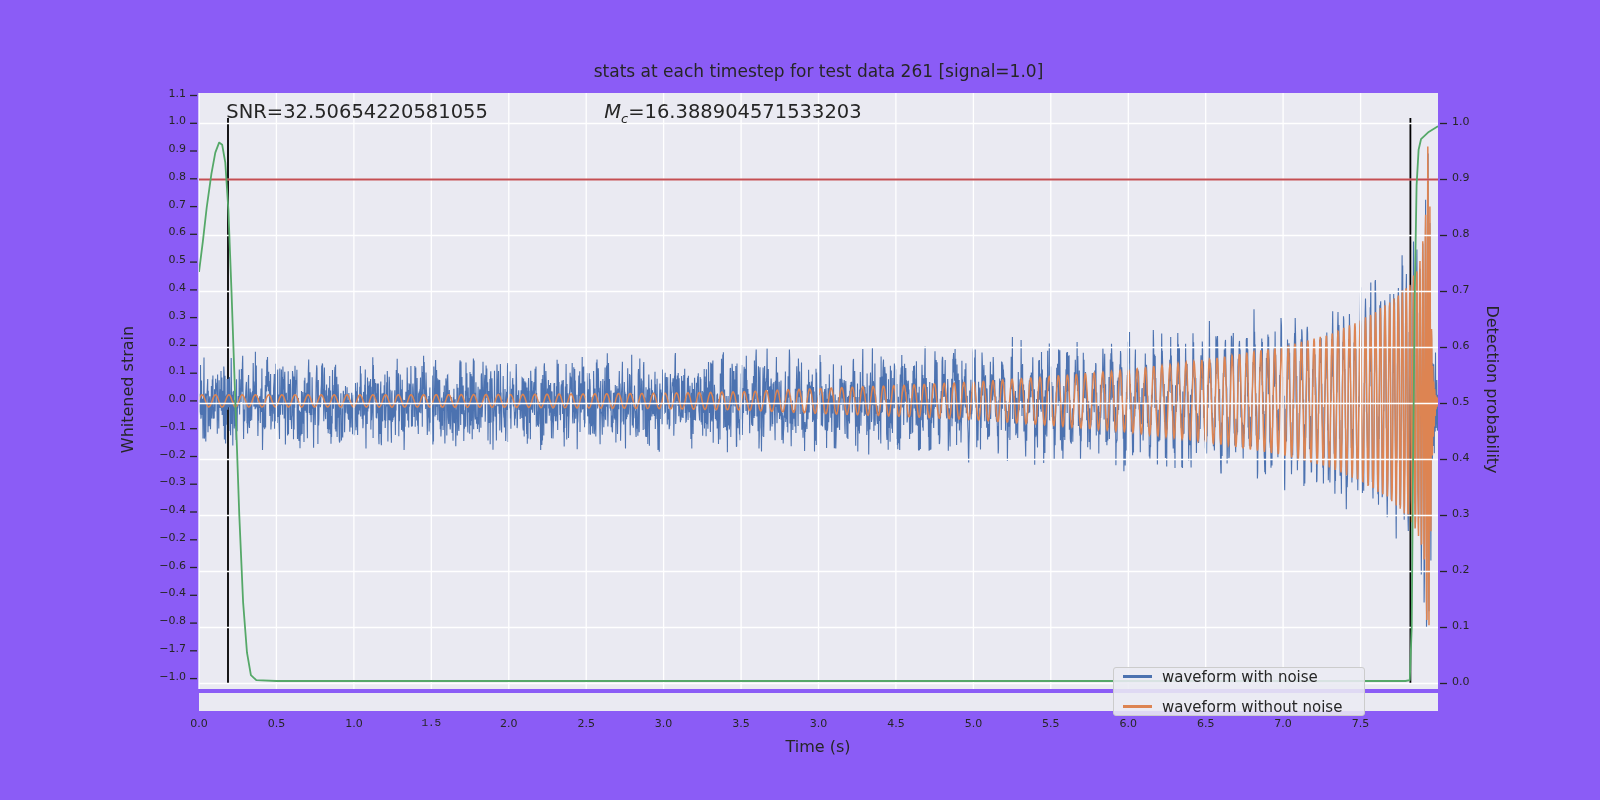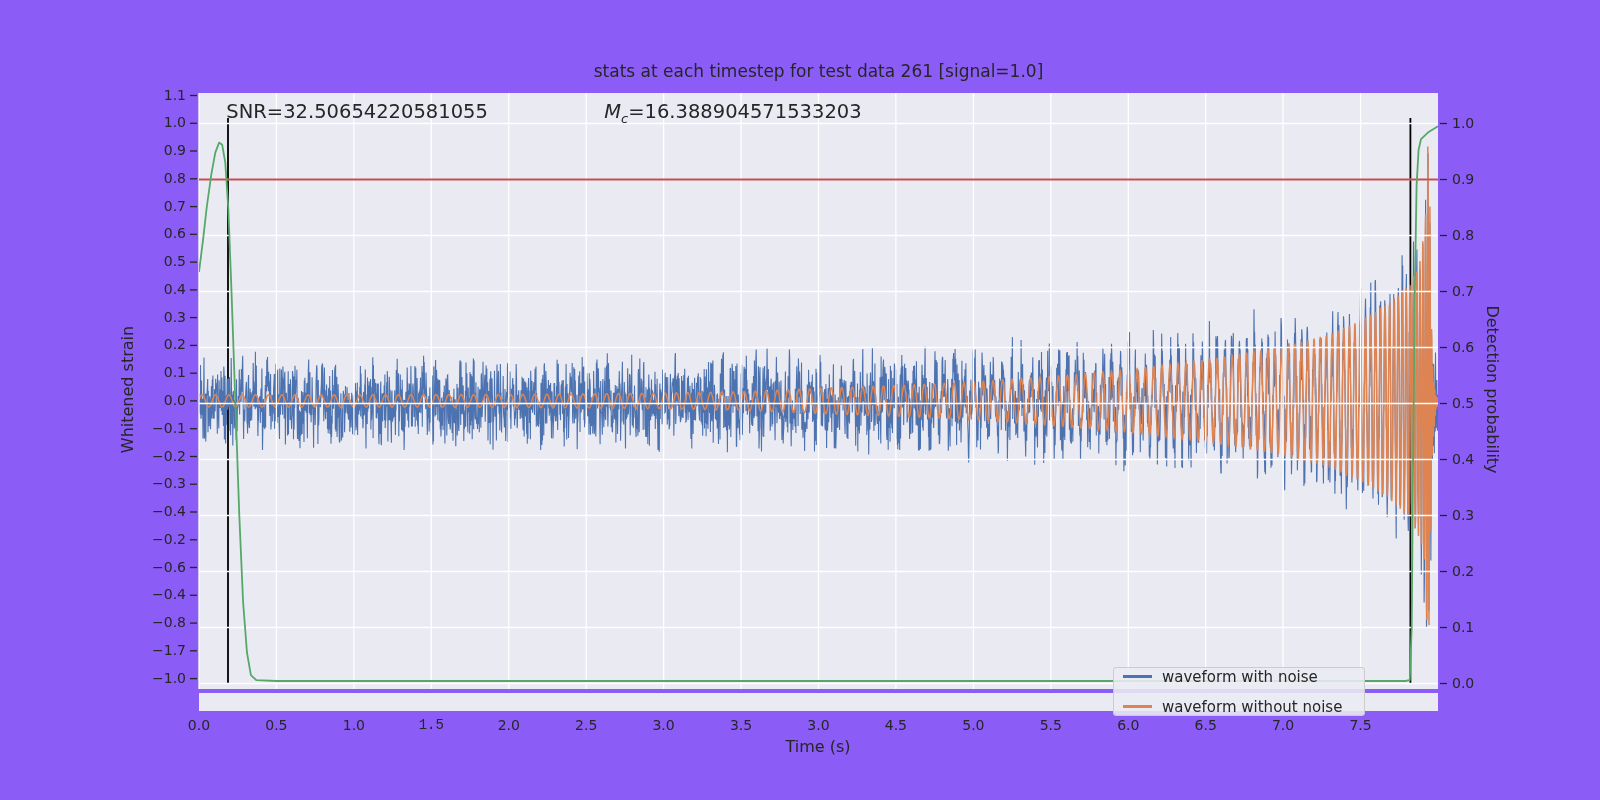--- a/index.html
+++ b/index.html
@@ -7,21 +7,21 @@
     position:relative;width:1600px;height:800px;background:#8b5cf6;overflow:hidden;
     font-family:"DejaVu Sans","Liberation Sans",sans-serif;color:#262626;
   }
   #plot-svg{position:absolute;left:0;top:0;}
   .txt{position:absolute;color:#262626;white-space:nowrap;}
   .title{font-size:17px;text-align:center;}
   .annot{font-size:19.5px;}
   .annot .it{font-style:italic;}
   .annot sub{font-size:13px;font-style:italic;}
   .axlabel{font-size:16px;text-align:center;width:300px;}
-  .tick{font-size:14px;}
+  .tick{font-size:11px;}
   .tick.right{text-align:left;}
   .tick.left{text-align:right;}
   .tick.bottom{text-align:center;}
   #legend{
     position:absolute;left:1113px;top:667px;width:252px;height:49px;
     background:rgba(234,234,242,0.88);border:1px solid #cccccc;border-radius:3px;
     display:flex;flex-direction:column;justify-content:center;gap:12px;box-sizing:border-box;
   }
   .leg-row{display:flex;align-items:center;height:20px;}
   .leg-swatch{width:29px;height:3px;margin-left:9px;margin-right:10px;flex:none;}

